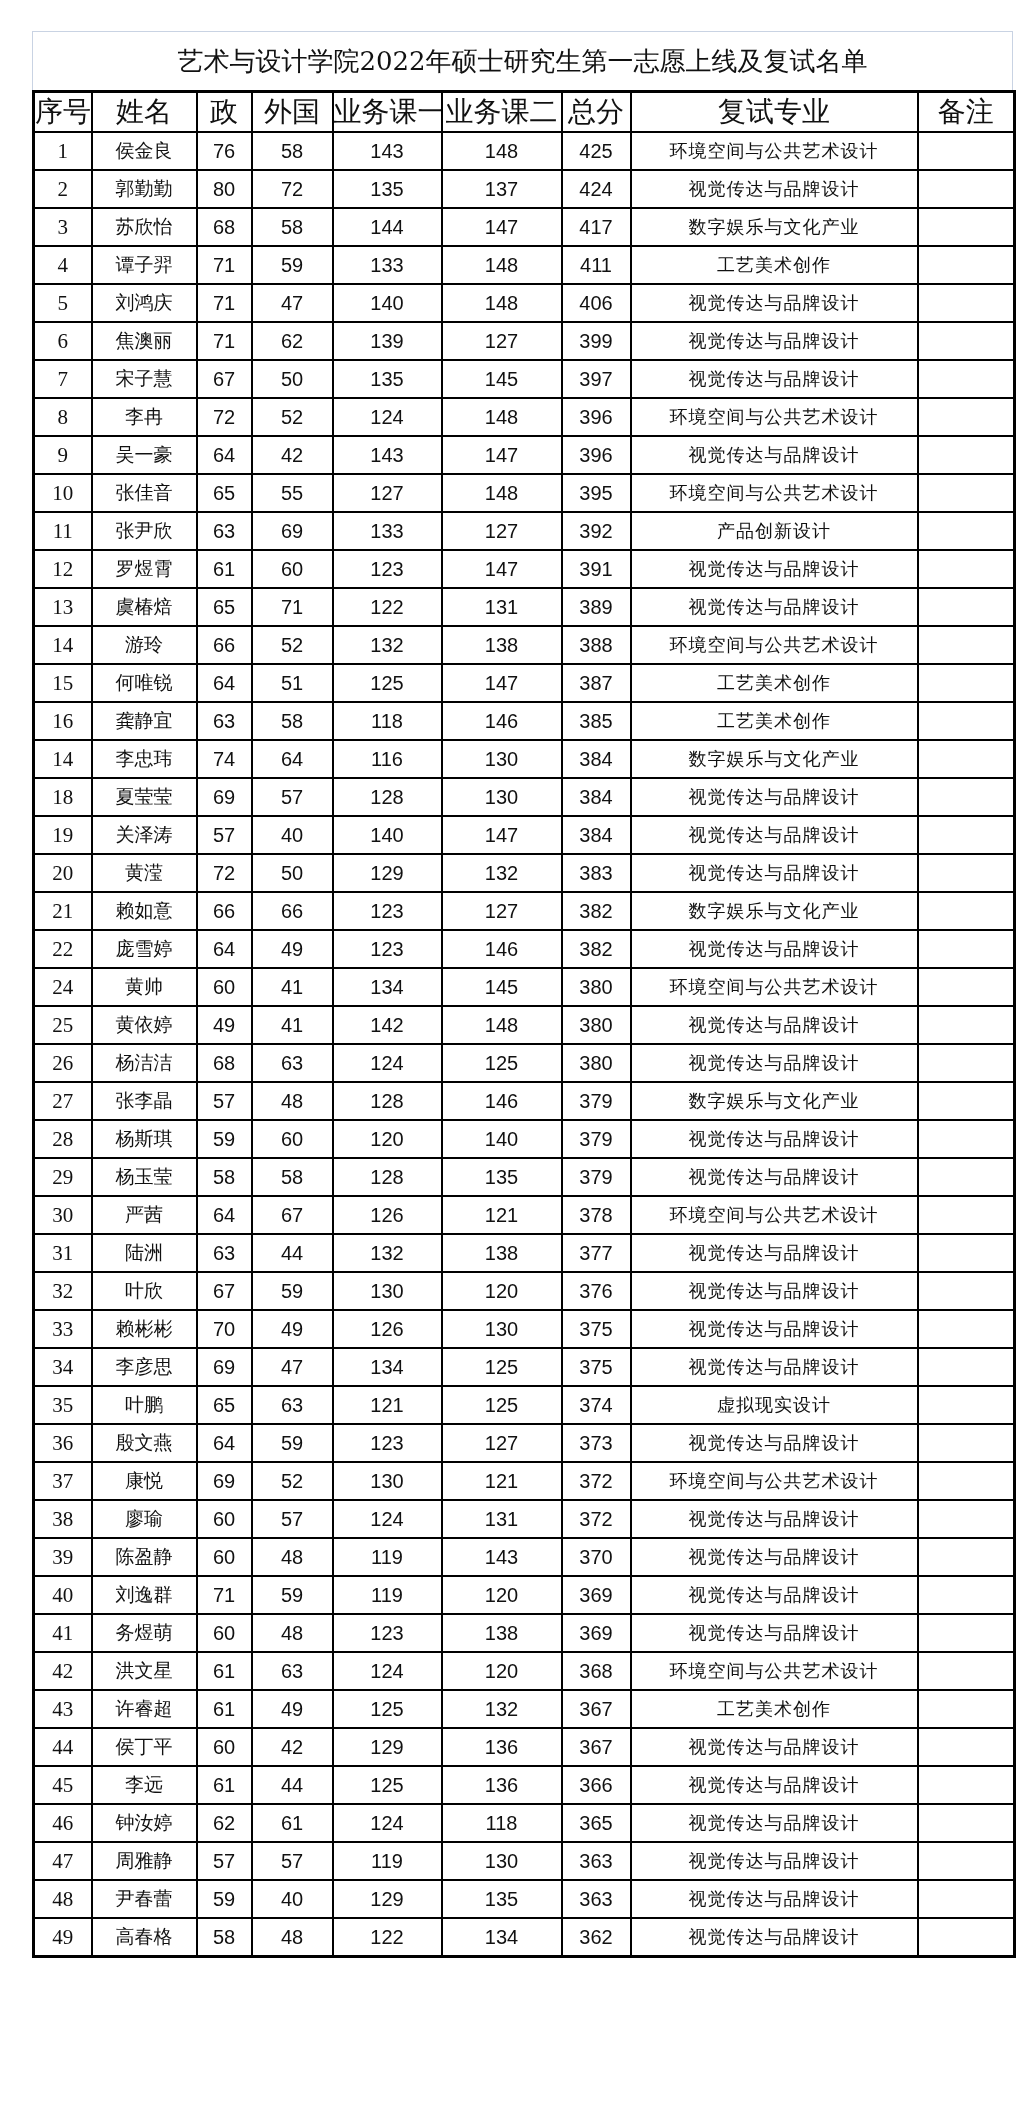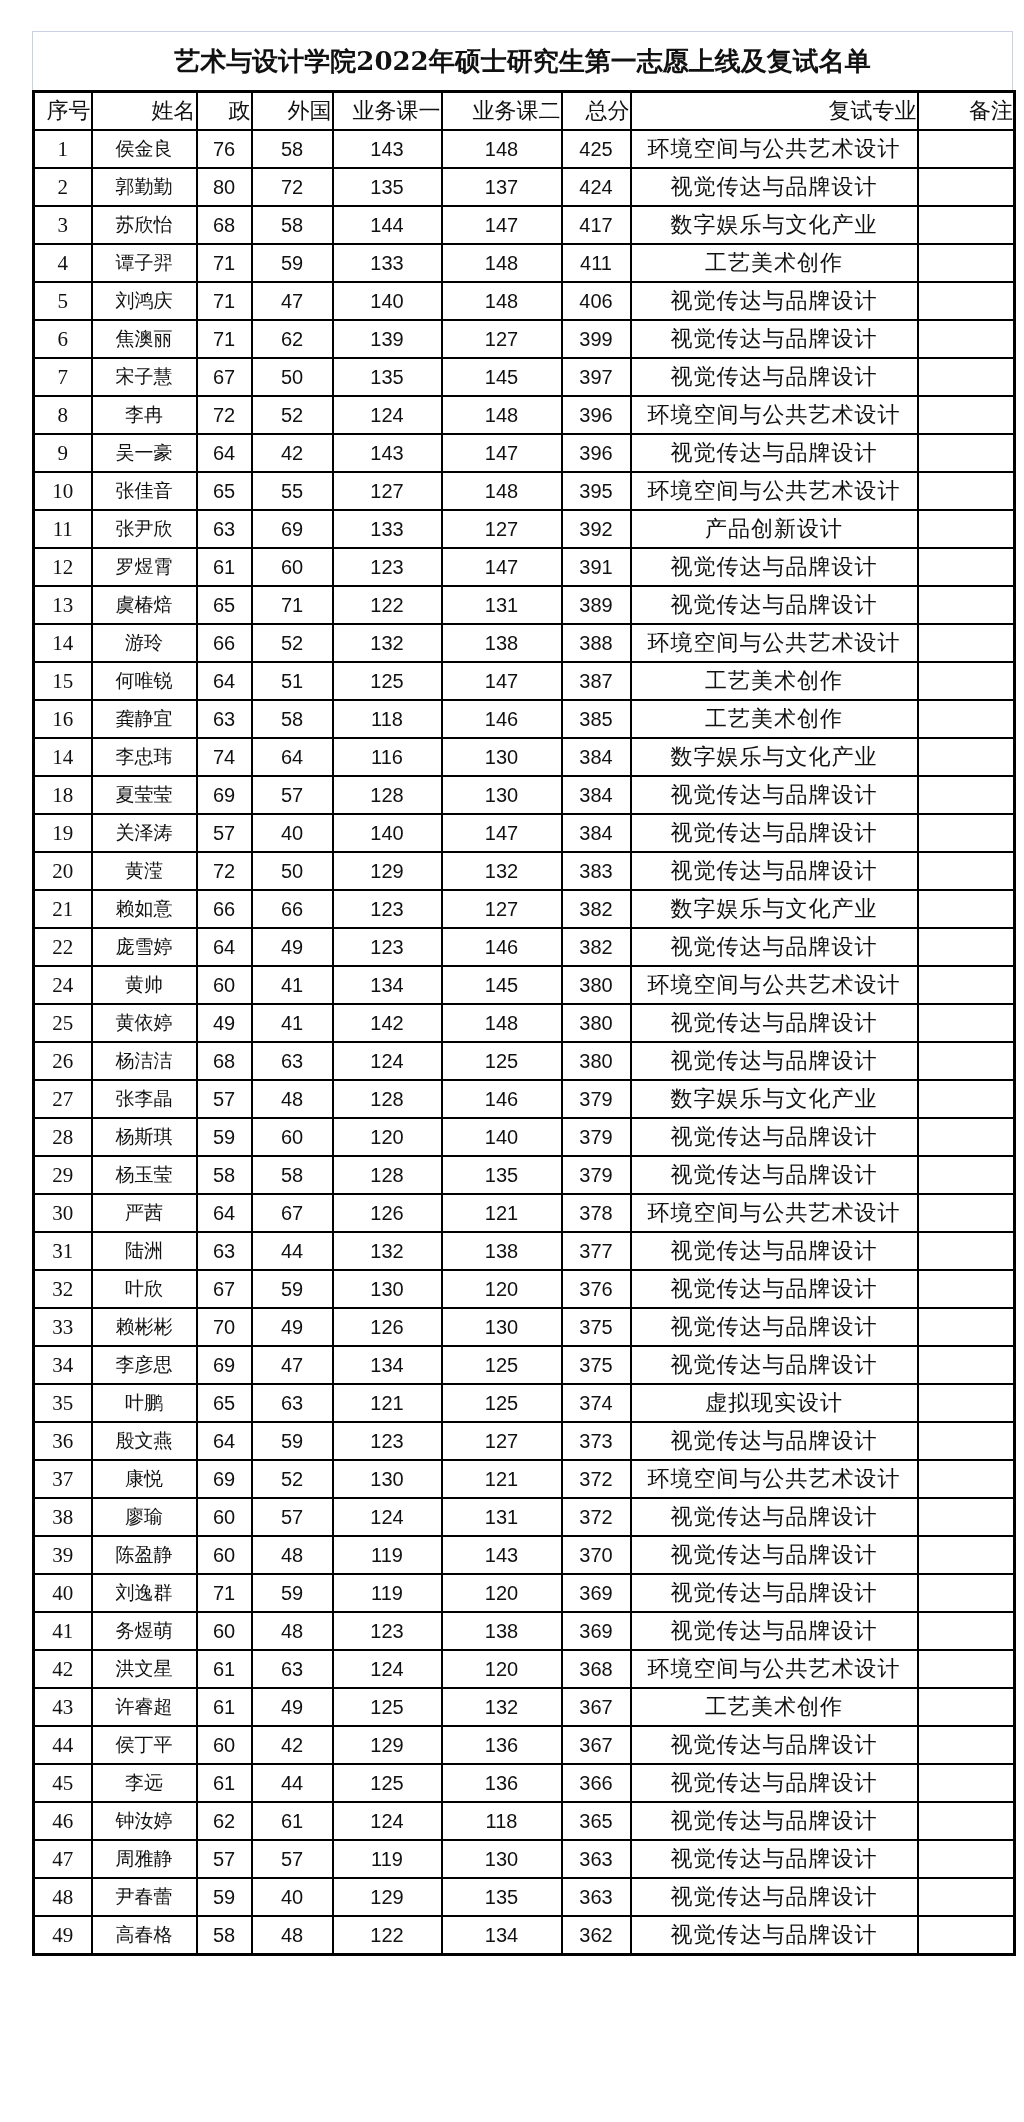--- a/index.html
+++ b/index.html
@@ -6,21 +6,21 @@
   body { width: 1024px; height: 2122px; position: relative; overflow: hidden; }
   .sheet {
     position: absolute; left: 32px; top: 31px; width: 981px;
   }
   .title-box {
     height: 58px;
     border: 1px solid #c9d3e3;
     border-bottom: none;
     display: flex; align-items: center; justify-content: center;
     font-family: "DejaVu Serif", "Liberation Serif", serif;
-    font-size: 26px; font-weight: bold; color: #111;
+    font-size: 26px; font-weight: normal; color: #111;
     letter-spacing: 0px;
   }
   table {
     border-collapse: collapse;
     width: 981px;
     table-layout: fixed;
     border: 3px solid #000;
   }
   td, th {
     border: 2px solid #000;
@@ -28,28 +28,27 @@
     padding: 0;
     text-align: center;
     vertical-align: middle;
     color: #111;
     white-space: nowrap;
     overflow: hidden;
   }
   th {
     font-family: "DejaVu Serif", "Liberation Serif", serif;
     font-weight: normal;
-    font-size: 22px;
-    text-align: right;
+    font-size: 28px;
   }
   td { font-size: 19px; }
   td.seq { font-family: "Liberation Serif", "DejaVu Serif", serif; font-size: 21px; }
   td.name { font-family: "DejaVu Serif", serif; font-size: 19px; }
   td.num { font-family: "Liberation Sans", "DejaVu Sans", sans-serif; font-size: 20px; }
-  td.major { font-family: Liberation Sans, sans-serif; font-size: 22px; letter-spacing: 1px; margin-left: 7px; }
+  td.major { font-family: Liberation Sans, sans-serif; font-size: 18px; letter-spacing: 1px; margin-left: 7px; }
   thead th { height: 36px; }
 </style>
 </head>
 <body>
 
 <div class="sheet">
   <div class="title-box">艺术与设计学院2022年硕士研究生第一志愿上线及复试名单</div>
   <table>
     <colgroup>
       <col style="width:58px">

